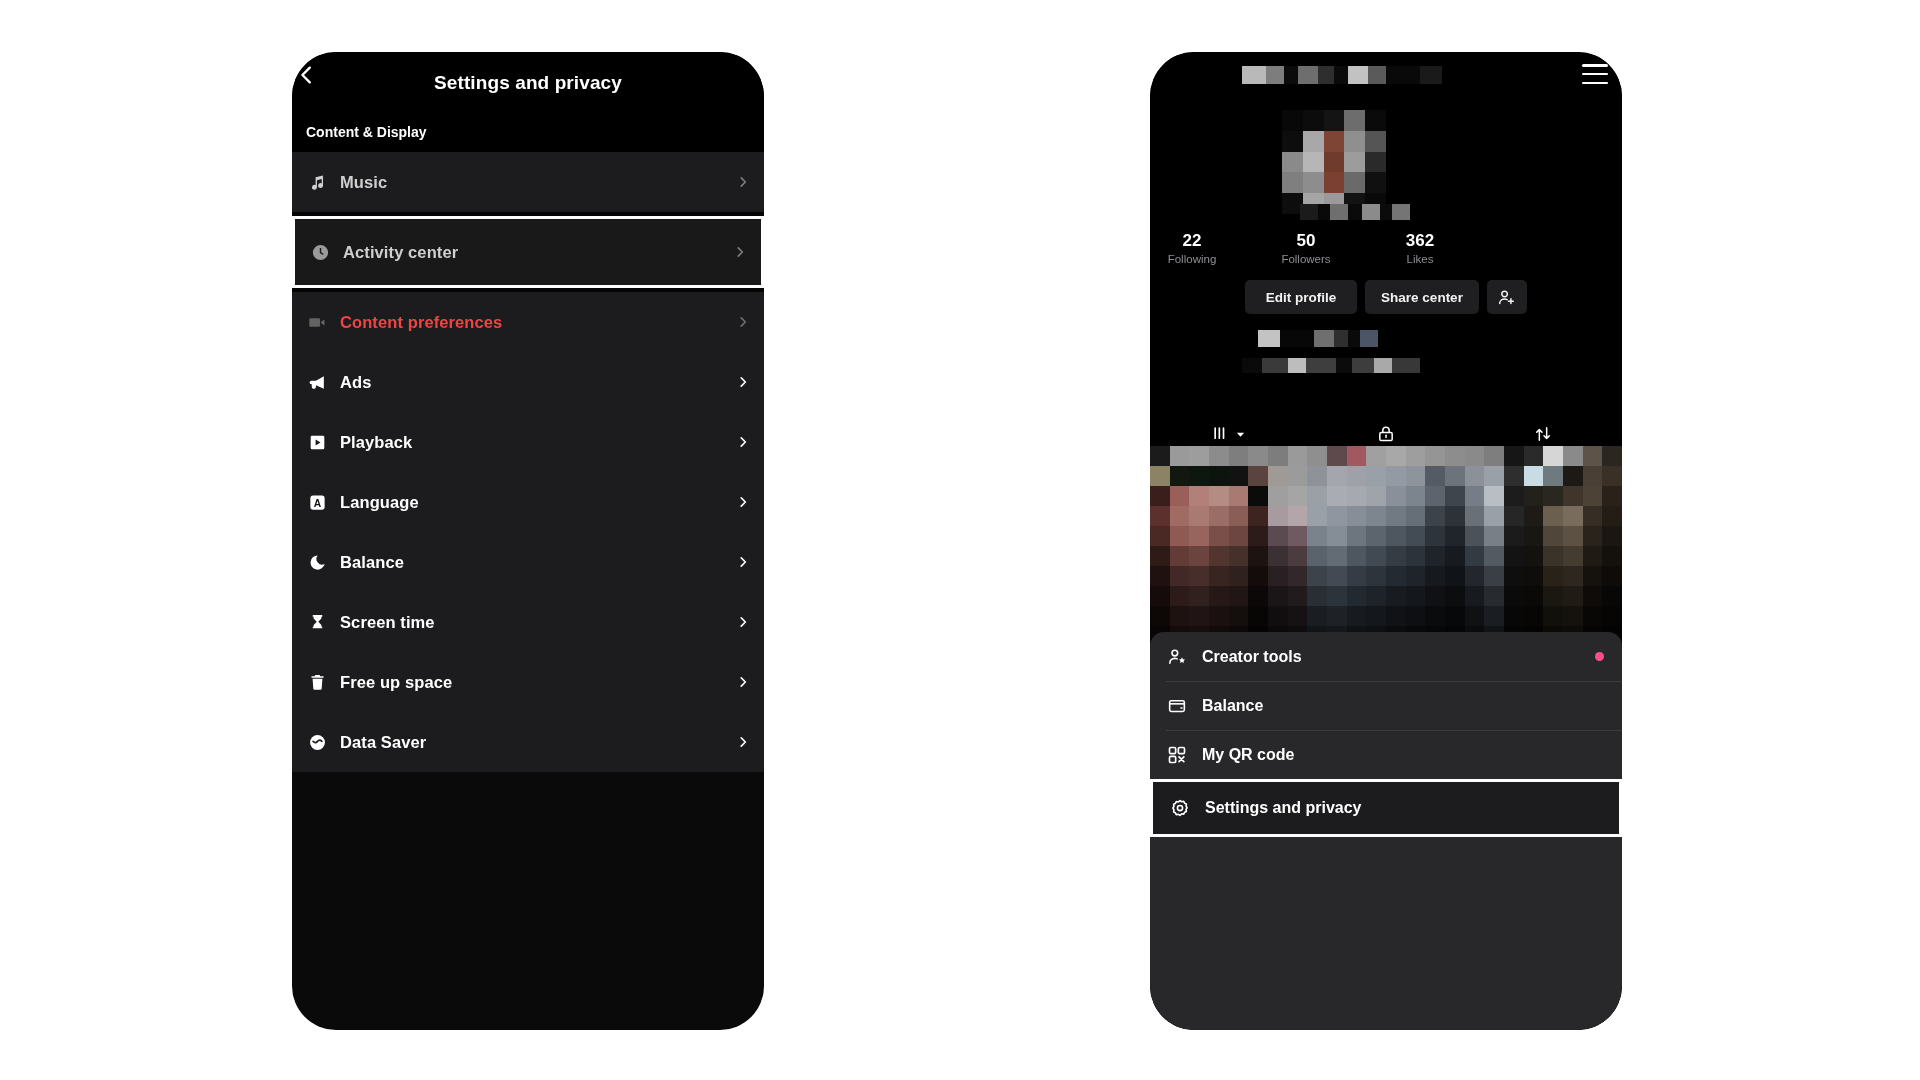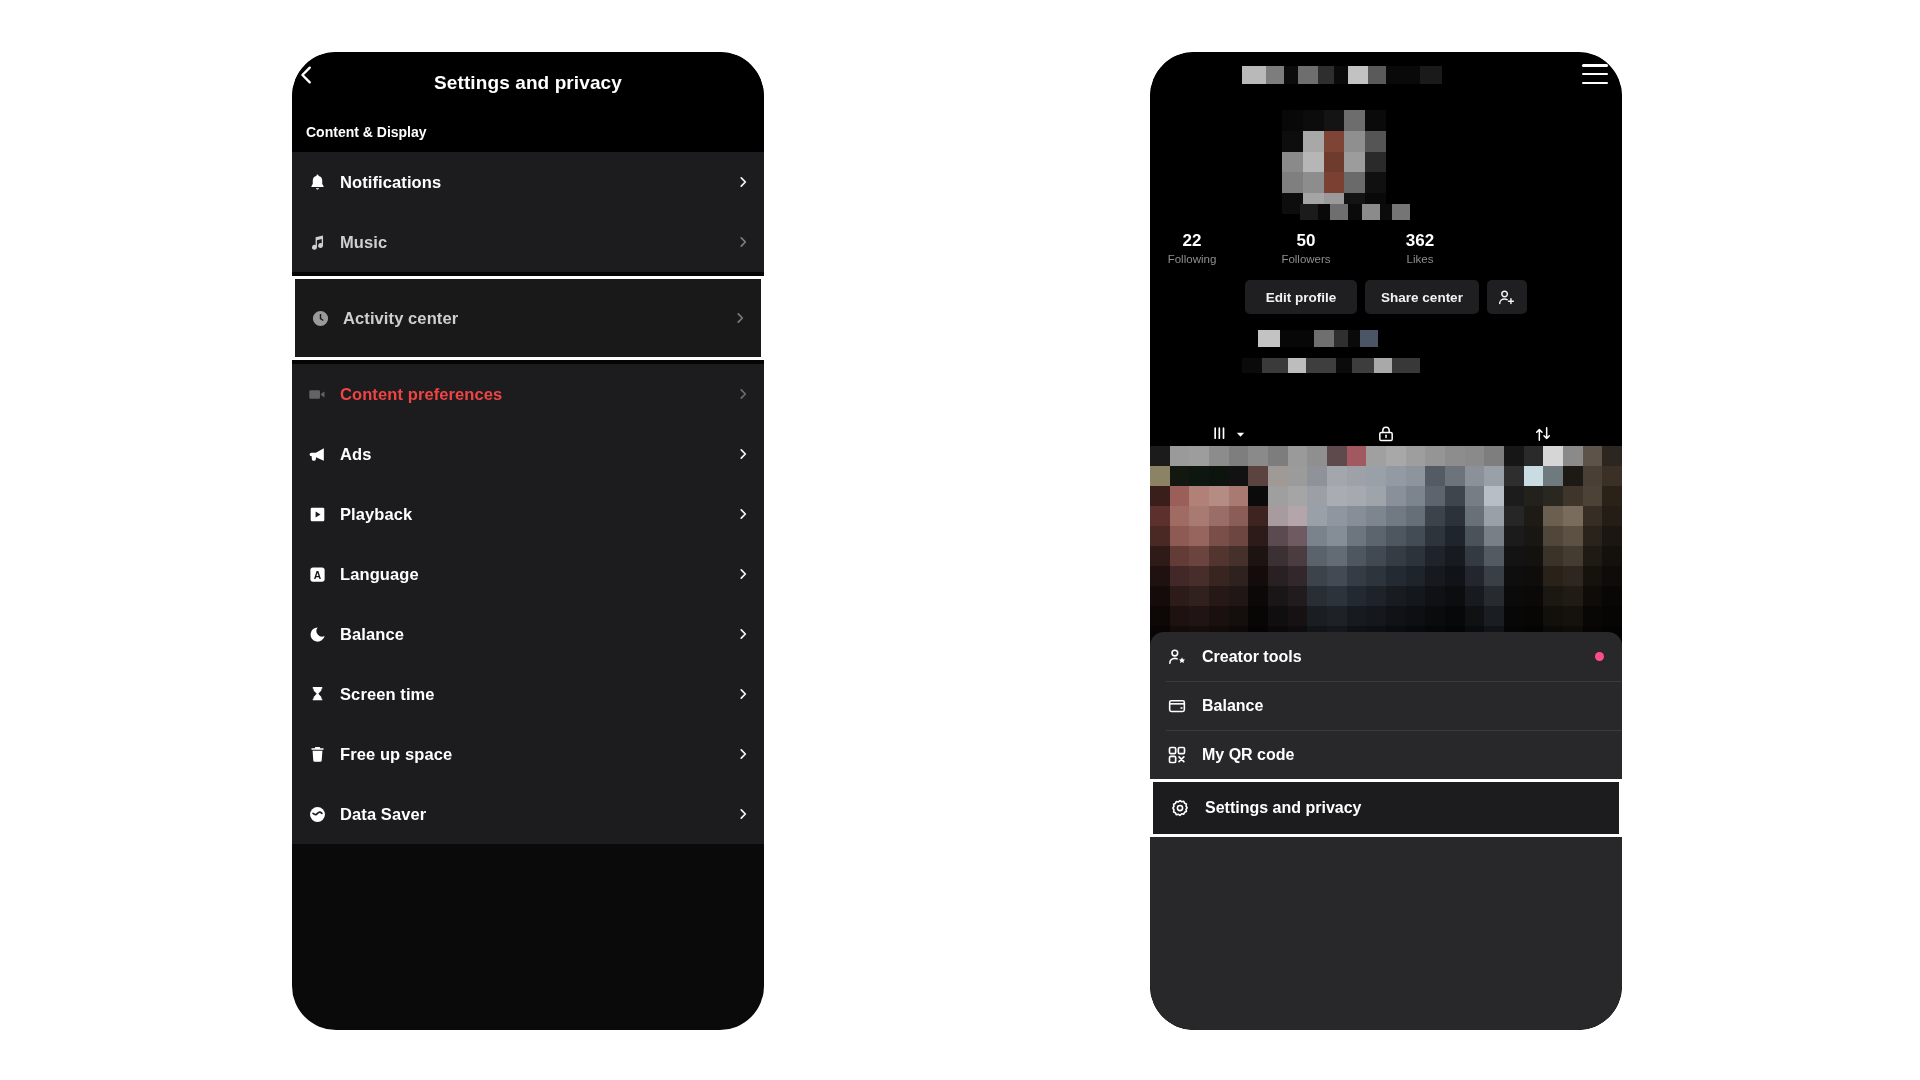--- a/index.html
+++ b/index.html
@@ -67,21 +67,21 @@
   .row.dimmer .ic { opacity: .55; }
   .row.dimmer .lbl { color: #ef4444; }
   .row.dimmer .arr { opacity: .35; }
 
   
   .sel-wrap {
     position: relative;
     border: 3px solid #ffffff;
     background: #1c1c1e;
   }
-  .sel-wrap .row { height: 78px; background: #191919; }
+  .sel-wrap .row { height: 66px; background: #191919; }
 
   .gap-black { height: 4px; background: #050505; }
 
   
   .profile { position: absolute; inset: 0; background: #000; }
 
   .hamburger {
     position: absolute; right: 14px; top: 12px;
     width: 26px; height: 20px;
     display: flex; flex-direction: column; justify-content: space-between;
@@ -186,33 +186,20 @@
             <polyline points="15,4 7,12 15,20"></polyline>
           </svg>
         </div>
         <div class="settings-title">Settings and privacy</div>
       </div>
 
       <div class="sec-header">Content &amp; Display</div>
 
       <div class="list">
 
-        <div class="row">
-          <span class="ic">
-            <svg viewBox="0 0 24 24" width="19" height="19" fill="currentColor">
-                <path d="M12 2a1.3 1.3 0 0 1 1.3 1.3v.6A6 6 0 0 1 18 9.7V14l1.6 2.4a.8.8 0 0 1-.67 1.25H5.07a.8.8 0 0 1-.67-1.25L6 14V9.7a6 6 0 0 1 4.7-5.8v-.6A1.3 1.3 0 0 1 12 2zm0 18.8a2.2 2.2 0 0 1-2.1-1.55h4.2A2.2 2.2 0 0 1 12 20.8z"></path>
-              </svg>
-          </span>
-          <span class="lbl">Notifications</span>
-          <span class="arr">
-            <svg viewBox="0 0 24 24" width="14" height="14" fill="none" stroke="currentColor" stroke-width="3" stroke-linecap="round" stroke-linejoin="round">
-                <polyline points="9,5 16,12 9,19"></polyline>
-              </svg>
-          </span>
-        </div>
 
 
         <div class="row dim">
           <span class="ic">
             <svg viewBox="0 0 24 24" width="19" height="19" fill="currentColor">
                 <path d="M19 3.2l-9.4 2.2v9.9a3.1 3.1 0 1 0 1.7 2.8V9.1l6-1.4v5.4a3.1 3.1 0 1 0 1.7 2.8V3.2z"></path>
               </svg>
           </span>
           <span class="lbl">Music</span>
           <span class="arr">

